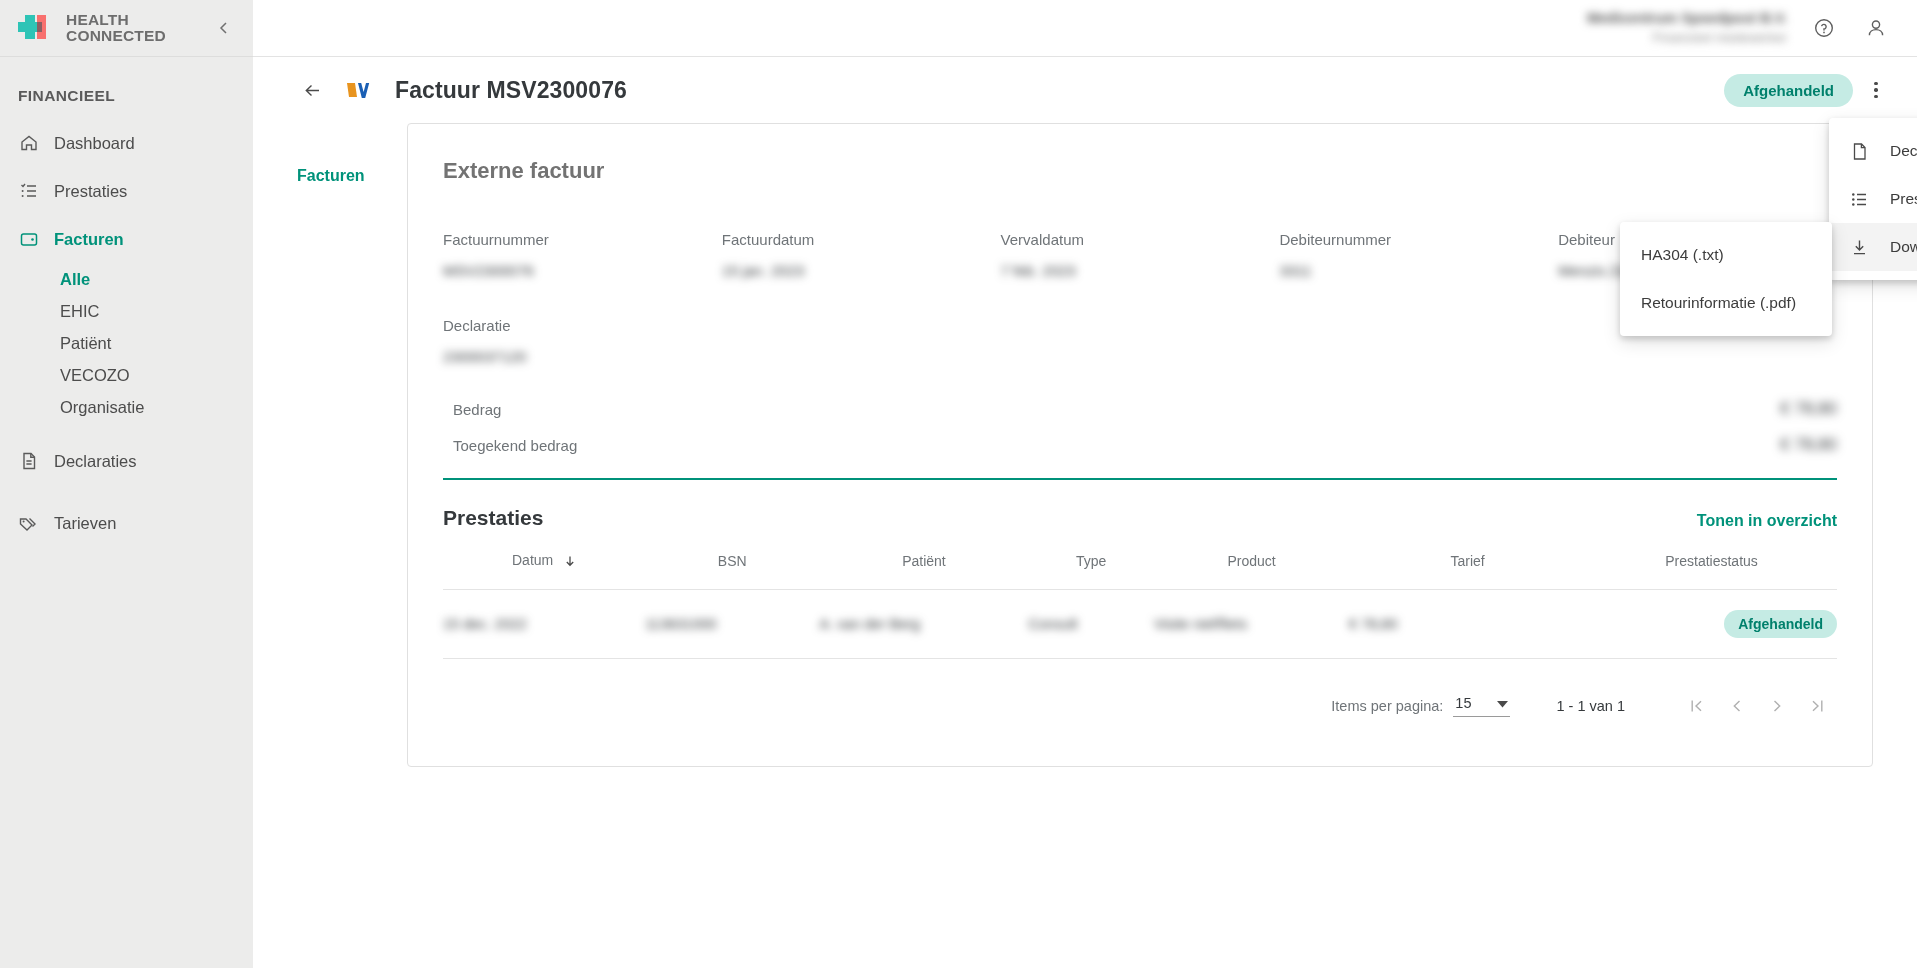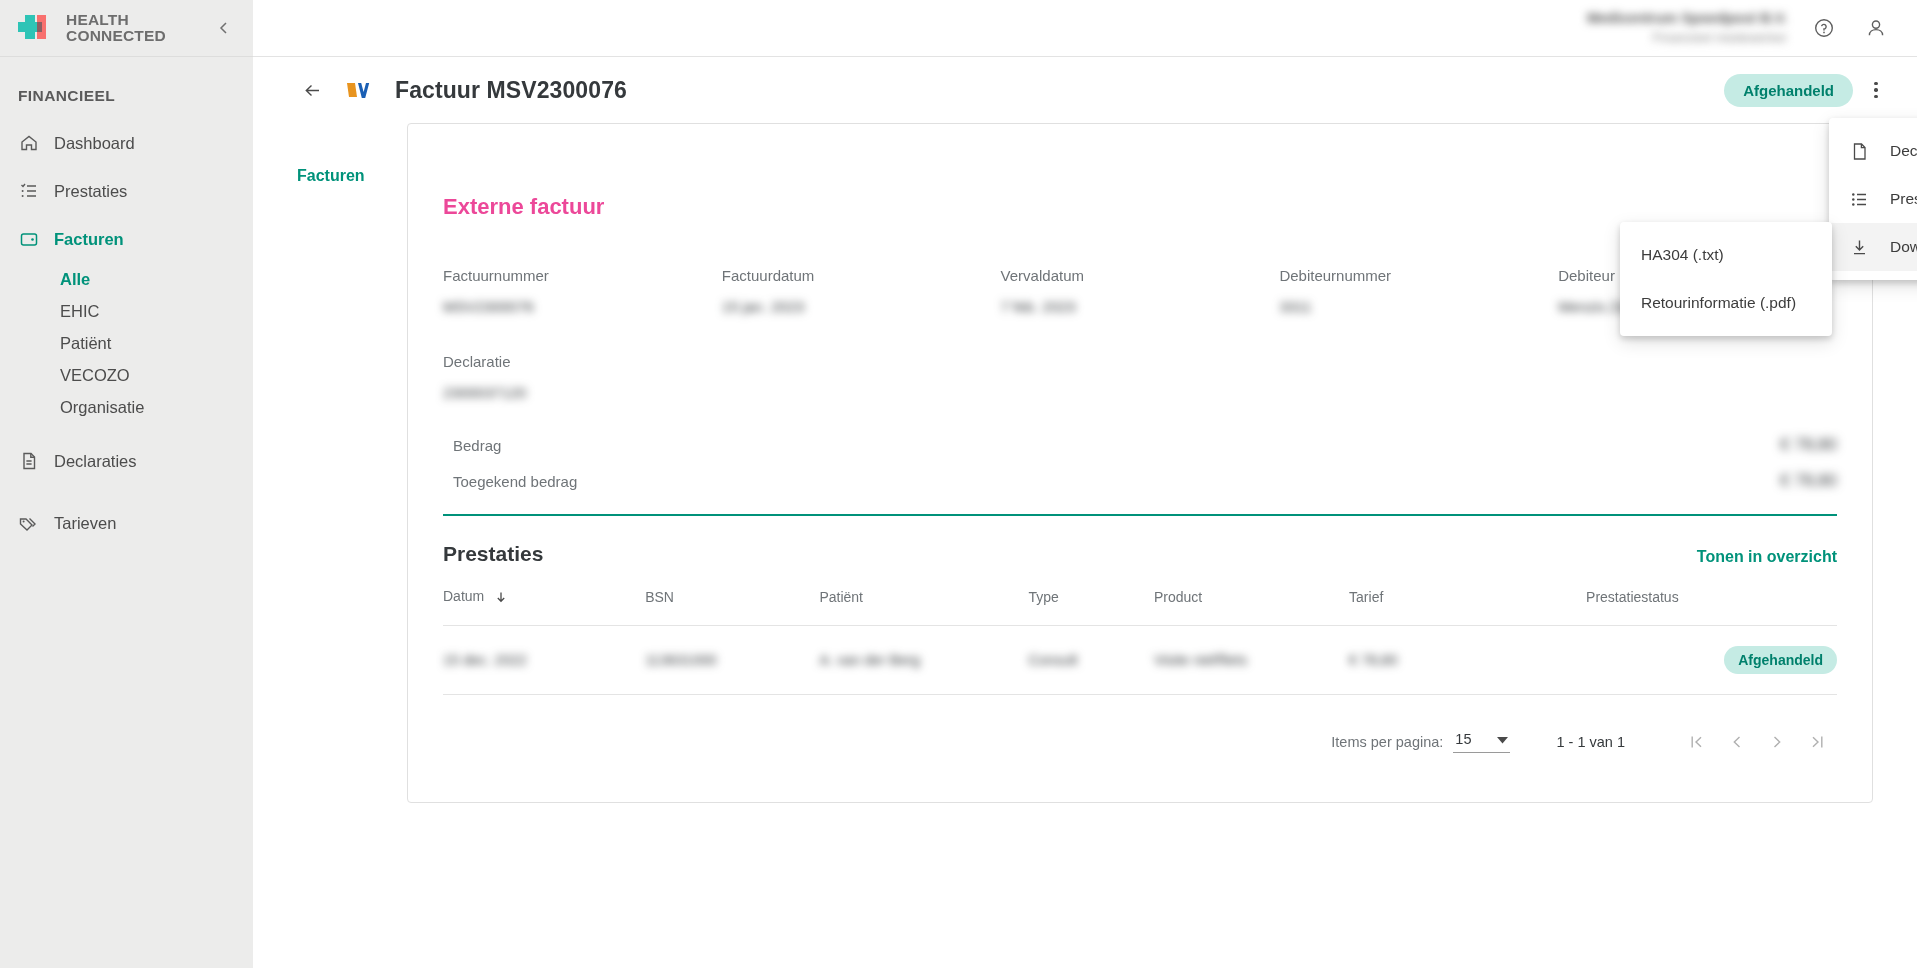--- a/index.html
+++ b/index.html
@@ -91,21 +91,21 @@
 
   .body-wrap { display: flex; padding: 0 0 0 44px; }
   .tabcol { width: 110px; flex: 0 0 110px; padding-top: 44px; }
   .tab-link { font-size: 16px; font-weight: bold; color: #00927a; cursor: pointer; }
 
   .card {
     flex: 1 1 auto; margin-right: 44px; background: #fff;
     border: 1px solid #e0e0e0; border-radius: 4px;
     padding: 34px 35px 40px 35px; min-height: 505px;
   }
-  .card-title { font-size: 22px; font-weight: bold; color: #ec4899; margin-bottom: 47px; margin-top: 36px; }
+  .card-title { font-size: 22px; font-weight: bold; color: #737373; margin-bottom: 47px; }
 
   .field-grid { display: grid; grid-template-columns: 1fr 1fr 1fr 1fr 1fr; row-gap: 37px; }
   .field-label { font-size: 15px; color: #6f7478; margin-bottom: 14px; }
   .field-value { font-size: 15px; color: #35393c; filter: blur(4.4px); display: inline-block; }
 
   .amount-row {
     display: flex; align-items: center; justify-content: space-between;
     margin-top: 33px;
   }
   .amount-row.second { margin-top: 16px; }
@@ -116,21 +116,21 @@
 
   .sec-head {
     display: flex; align-items: flex-end; justify-content: space-between;
     margin-top: 26px;
   }
   .sec-title { font-size: 21px; font-weight: bold; color: #35393c; }
   .sec-link { font-size: 16px; font-weight: bold; color: #00927a; cursor: pointer; }
 
   table.grid { width: 100%; border-collapse: collapse; margin-top: 22px; }
   table.grid th {
-    text-align: left; font-size: 14px; font-weight: normal; color: #6f7478;
+    text-align: center; font-size: 14px; font-weight: normal; color: #6f7478;
     padding: 0 0 19px 0; white-space: nowrap;
   }
   table.grid thead tr { border-bottom: 1px solid #e4e4e4; }
   table.grid td {
     padding: 20px 0; font-size: 14.5px; color: #35393c;
     border-bottom: 1px solid #e4e4e4;
   }
   td.blurcell > span { filter: blur(4.2px); display: inline-block; }
   .sort-ico { display: inline-block; margin-left: 7px; color: #4a4a4a; vertical-align: -2px; }
   .cell-pill {

